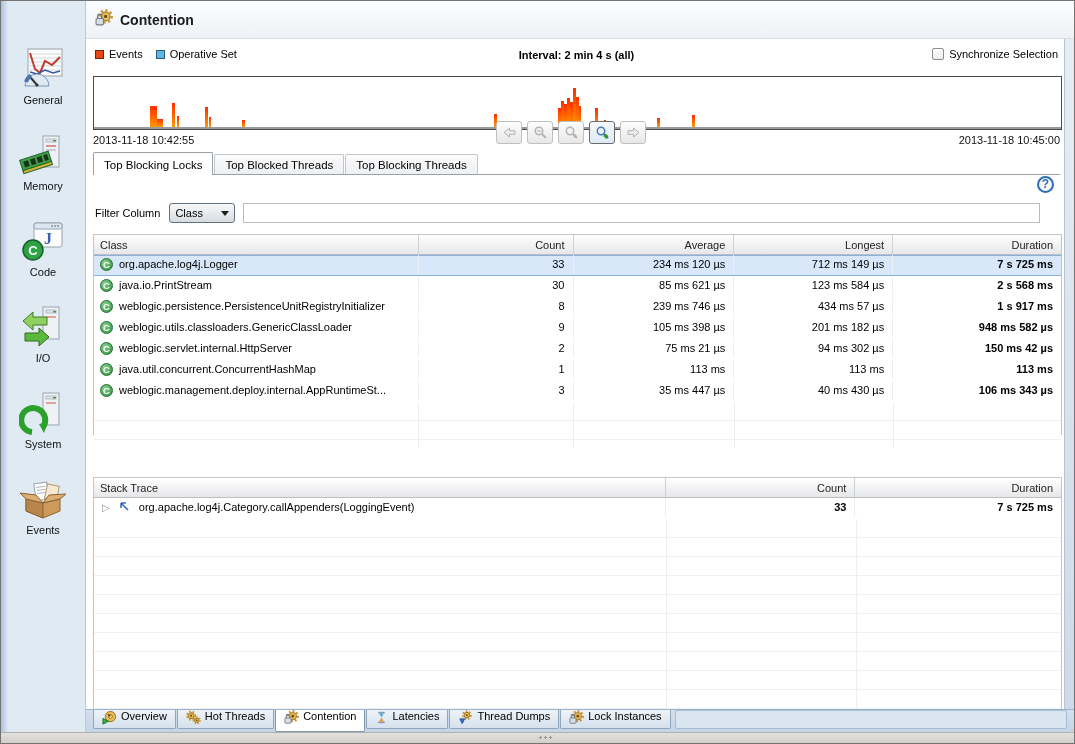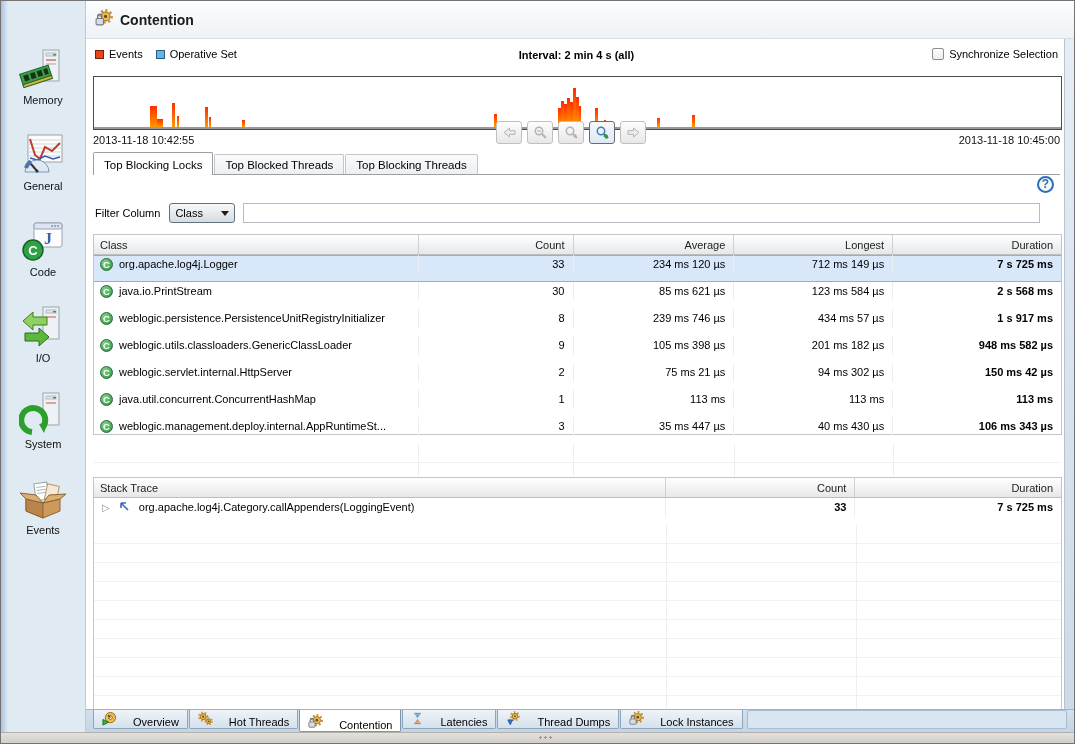--- a/index.html
+++ b/index.html
@@ -52,89 +52,89 @@
   .combo-arrow{width:0;height:0;border-left:4px solid transparent;border-right:4px solid transparent;border-top:5px solid #1d1d1d;}
   .filter-input{flex:1;height:20px;border:1px solid #b6bcc3;box-sizing:border-box;font:inherit;padding:0 4px;background:#fff;}
 
   .table{position:absolute;left:7px;width:969px;border:1px solid #c3c6c9;box-sizing:border-box;font-size:11px;color:#000;background:#fff;}
   .table1{top:233px;height:201px;}
   .table2{top:448px;height:251px;margin-top:28px;}
   .thead{display:flex;height:20px;background:linear-gradient(180deg,#ffffff,#e6e7e9);border-bottom:1px solid #bcbfc2;box-sizing:border-box;}
   .th{box-sizing:border-box;border-right:1px solid #cfd2d5;padding:4px 8px 0 6px;color:#222;white-space:nowrap;overflow:hidden;}
   .th:last-child{border-right:none;}
   .th.num{text-align:right;}
-  .trow{display:flex;height:27px;}
+  .trow{display:flex;height:21px;}
   .td{box-sizing:border-box;border-right:1px solid #eceef0;height:19px;line-height:18px;padding:0 8px 0 6px;white-space:nowrap;overflow:hidden;}
   .td:last-child{border-right:none;}
   .td.num{text-align:right;}
   .td.bold{font-weight:bold;}
   .trow.sel{background:#d8e7f9;box-shadow:inset 0 1px 0 #8ab0dd, inset 0 -1px 0 #8ab0dd;}
   .w1{width:325px;}.w2{width:155px;}.w3{width:161px;}.w4{width:159px;}.w5{width:168px;}
   .s1{width:573px;}.s2{width:190px;}.s3{width:206px;}
   .filler{position:relative;background:repeating-linear-gradient(180deg,#fff 0px,#fff 18px,#f0f1f3 18px,#f0f1f3 19px);}
   .filler .vline{position:absolute;top:0;bottom:0;width:1px;background:#eceef0;}
   .t1-filler{height:46px;}
   .t2-filler{height:210px;}
   .cicon{display:inline-block;width:13px;height:13px;border-radius:7px;background:radial-gradient(circle at 35% 30%,#86cf8a,#2e9440);border:1px solid #1c6e2d;color:#fff;font-size:9.5px;font-weight:bold;line-height:12px;text-align:center;margin:3px 6px 0 0;vertical-align:top;box-sizing:border-box;}
   .expander{color:#8d9399;font-size:10px;margin:0 6px 0 2px;}
   .frame-arrow{margin-right:6px;vertical-align:-1px;}
 
   .bottom-tabs{position:absolute;left:0;right:0;bottom:0;height:24px;background:linear-gradient(180deg,#d3e0ee,#c3d4e6);border-top:1px solid #9db3c9;display:flex;align-items:flex-start;padding-left:7px;box-sizing:border-box;font-size:11px;color:#000;}
-  .btab{display:flex;align-items:flex-end;gap:16px;height:19px;padding:0 8px;border:1px solid #8fa5ba;border-top:none;background:linear-gradient(180deg,#eef3f8,#d5e1ed);border-radius:0 0 2px 2px;margin-right:1px;box-sizing:border-box;}
+  .btab{display:flex;align-items:flex-start;gap:4px;height:19px;padding:0 8px;border:1px solid #8fa5ba;border-top:none;background:linear-gradient(180deg,#eef3f8,#d5e1ed);border-radius:0 0 2px 2px;margin-right:1px;box-sizing:border-box;}
   .btab.active{height:22px;background:#fff;border-color:#7f96ac;}
   .bt-rest{flex:1;height:17px;margin:0 7px 0 3px;border:1px solid #a8bccf;background:#d9e5f1;border-radius:2px;}
 
   .status-bar{position:absolute;left:0;right:0;bottom:0;height:10px;background:linear-gradient(180deg,#e3e1dd,#d2cfca);border-top:1px solid #b3b0aa;}
   .grip{position:absolute;left:50%;top:3px;width:16px;height:3px;background:radial-gradient(circle,#9a978f 1px,transparent 1.2px);background-size:5px 3px;}
 </style>
 </head>
 <body>
 
 <div class="window">
 
   <div class="sidebar">
     <div class="side-strip"></div>
-
-    <div class="side-item">
-      <span><svg width="48" height="48" viewBox="0 0 48 48">
-        <rect x="24" y="5" width="16" height="31" fill="#eef1f5" stroke="#9aa3ad"></rect>
-        <rect x="27" y="8" width="10" height="3" fill="#dfe3e8" stroke="#b6bdc5"></rect>
-        <rect x="34" y="9" width="3" height="1.5" fill="#3aa03a"></rect>
-        <rect x="27" y="14" width="10" height="2" fill="#cc5544" opacity="0.6"></rect>
-        <rect x="27" y="18" width="10" height="2" fill="#c9ccd1"></rect>
-        <g transform="rotate(-18 18 31)">
-          <rect x="2" y="24" width="30" height="11" fill="#3f9e48" stroke="#1f6628"></rect>
-          <rect x="2" y="35" width="30" height="3" fill="#d9b23a" stroke="#1f6628"></rect>
-          <rect x="5" y="26.5" width="5" height="6" fill="#17321a"></rect>
-              <rect x="12" y="26.5" width="5" height="6" fill="#17321a"></rect>
-          <rect x="19" y="26.5" width="5" height="6" fill="#17321a"></rect>
-              <rect x="26" y="26.5" width="4" height="6" fill="#17321a"></rect>
-        </g>
-      </svg></span>
-      <span class="lbl">Memory</span>
-    </div>
 
     <div class="side-item">
       <span><svg width="48" height="48" viewBox="0 0 48 48">
         <rect x="9" y="4" width="34" height="27" fill="#fbfbfb" stroke="#9aa0a8"></rect>
         <g stroke="#d3d7dc">
               <line x1="9" y1="9" x2="43" y2="9"></line>
               <line x1="9" y1="13" x2="43" y2="13"></line>
               <line x1="9" y1="17" x2="43" y2="17"></line>
               <line x1="9" y1="21" x2="43" y2="21"></line>
               <line x1="9" y1="25" x2="43" y2="25"></line>
             </g>
         <polyline points="11,8 16,24 21,28 26,16 33,20 41,12" fill="none" stroke="#c03a2e" stroke-width="2"></polyline>
         <polyline points="11,27 18,29 26,25 34,28 41,26" fill="none" stroke="#3558a8" stroke-width="1.5"></polyline>
         <path d="M6 41 a12 12 0 0 1 24 0 z" fill="#dfe9f4" stroke="#7d95b5"></path>
         <path d="M7 37 a12 12 0 0 1 5 -6.5" fill="none" stroke="#4a76b0" stroke-width="4"></path>
         <line x1="18" y1="40" x2="12" y2="33" stroke="#333" stroke-width="2"></line>
             <circle cx="18" cy="40" r="1.6" fill="#333"></circle>
       </svg></span>
       <span class="lbl">General</span>
+    </div>
+
+    <div class="side-item">
+      <span><svg width="48" height="48" viewBox="0 0 48 48">
+        <rect x="24" y="5" width="16" height="31" fill="#eef1f5" stroke="#9aa3ad"></rect>
+        <rect x="27" y="8" width="10" height="3" fill="#dfe3e8" stroke="#b6bdc5"></rect>
+        <rect x="34" y="9" width="3" height="1.5" fill="#3aa03a"></rect>
+        <rect x="27" y="14" width="10" height="2" fill="#cc5544" opacity="0.6"></rect>
+        <rect x="27" y="18" width="10" height="2" fill="#c9ccd1"></rect>
+        <g transform="rotate(-18 18 31)">
+          <rect x="2" y="24" width="30" height="11" fill="#3f9e48" stroke="#1f6628"></rect>
+          <rect x="2" y="35" width="30" height="3" fill="#d9b23a" stroke="#1f6628"></rect>
+          <rect x="5" y="26.5" width="5" height="6" fill="#17321a"></rect>
+              <rect x="12" y="26.5" width="5" height="6" fill="#17321a"></rect>
+          <rect x="19" y="26.5" width="5" height="6" fill="#17321a"></rect>
+              <rect x="26" y="26.5" width="4" height="6" fill="#17321a"></rect>
+        </g>
+      </svg></span>
+      <span class="lbl">Memory</span>
     </div>
 
     <div class="side-item">
       <span><svg width="48" height="48" viewBox="0 0 48 48">
         <rect x="15" y="6" width="28" height="24" rx="2" fill="#fdfdfd" stroke="#97a2b0"></rect>
         <rect x="15" y="6" width="28" height="6" rx="2" fill="#dce6f2" stroke="#97a2b0"></rect>
         <circle cx="39" cy="9" r="0.9" fill="#888"></circle>
             <circle cx="36" cy="9" r="0.9" fill="#888"></circle>
             <circle cx="33" cy="9" r="0.9" fill="#888"></circle>
         <text x="29" y="27" font-size="16" font-weight="bold" fill="#3a62b0" text-anchor="middle" font-family="Liberation Serif, serif">J</text>

